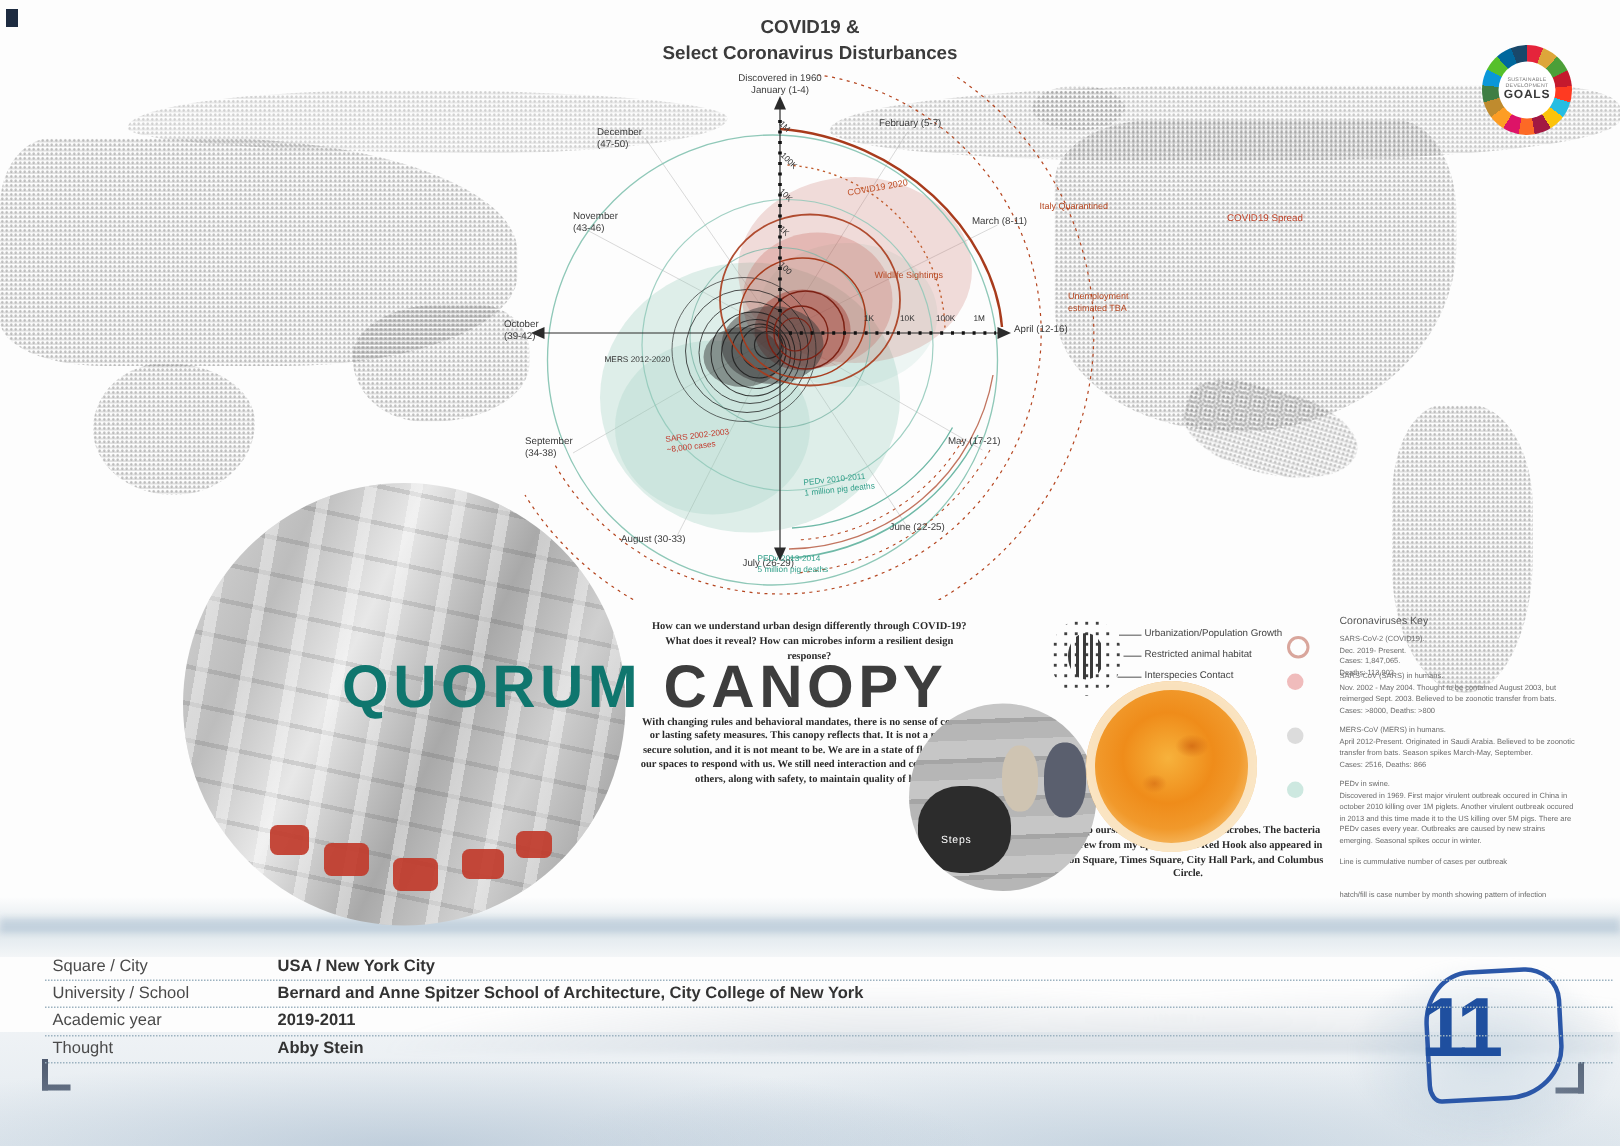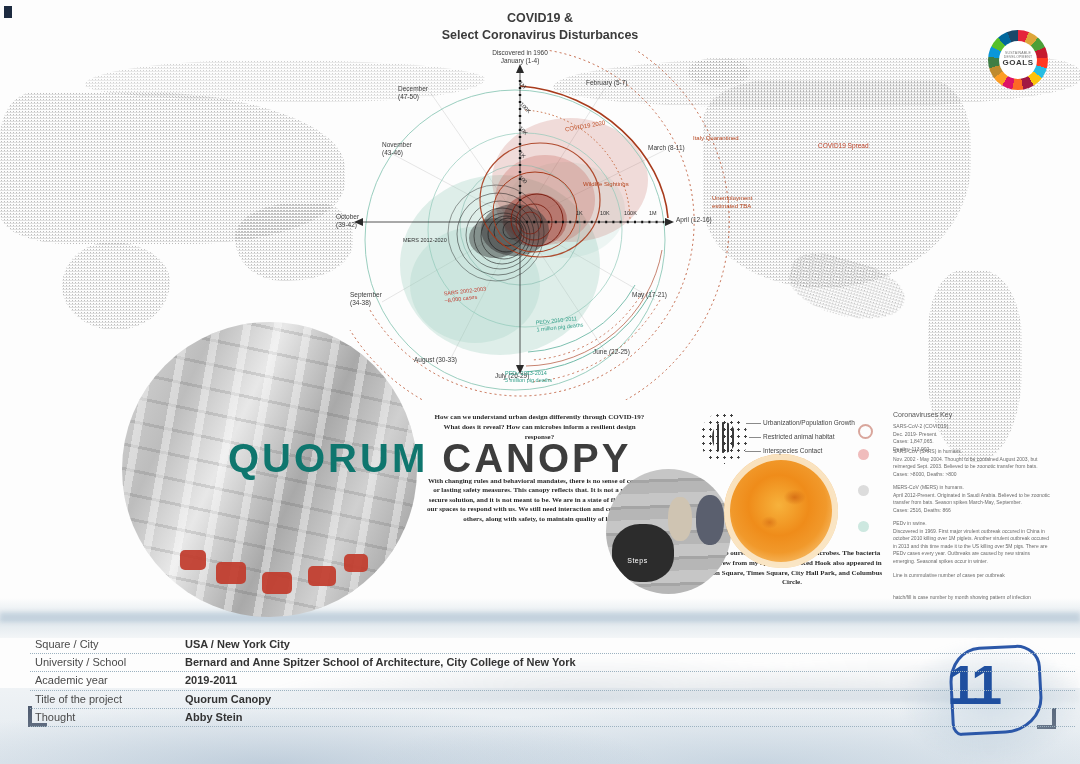--- a/index.html
+++ b/index.html
@@ -362,22 +362,18 @@
     </div>
     <div class="meta-row">
       <span class="meta-label">University / School</span>
       <span class="meta-value">Bernard and Anne Spitzer School of Architecture, City College of New York</span>
     </div>
     <div class="meta-row">
       <span class="meta-label">Academic year</span>
       <span class="meta-value">2019-2011</span>
     </div>
     <div class="meta-row">
-      <span class="meta-label">Title of the project</span>
-      <span class="meta-value">Quorum Canopy</span>
-    </div>
-    <div class="meta-row">
       <span class="meta-label">Thought</span>
       <span class="meta-value">Abby Stein</span>
     </div>
   </div>
 
 </div>
 
 </body></html>

